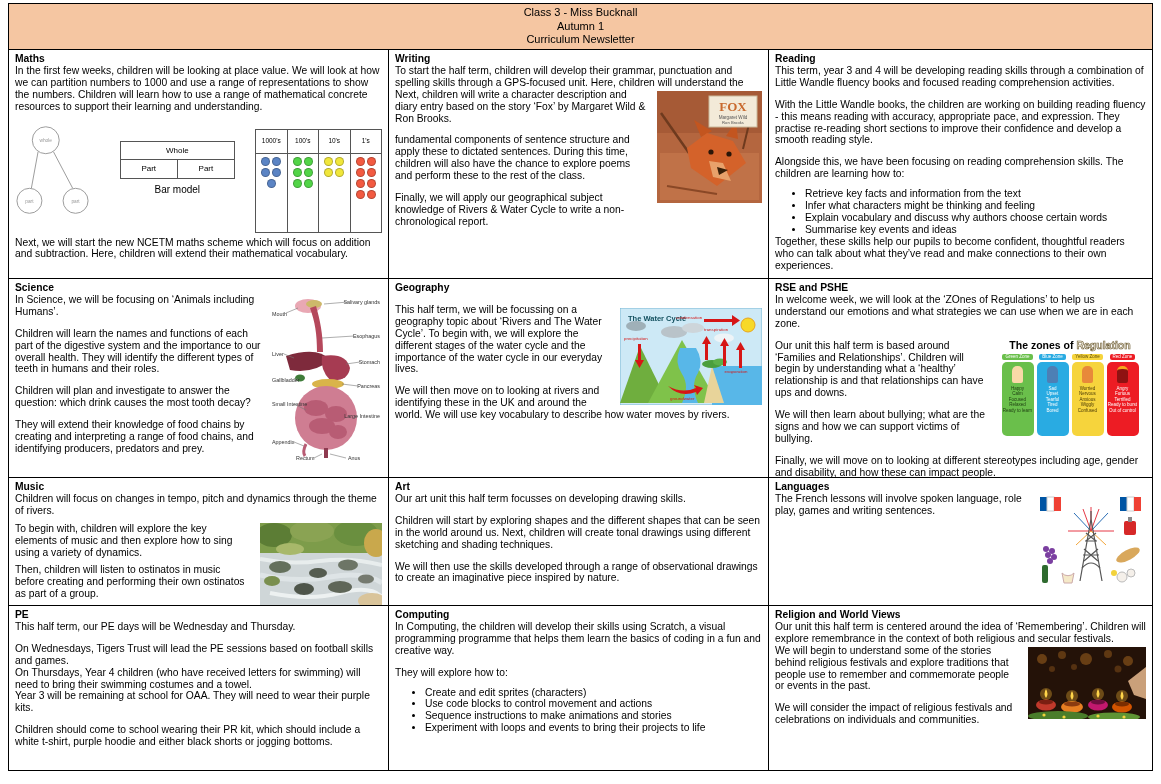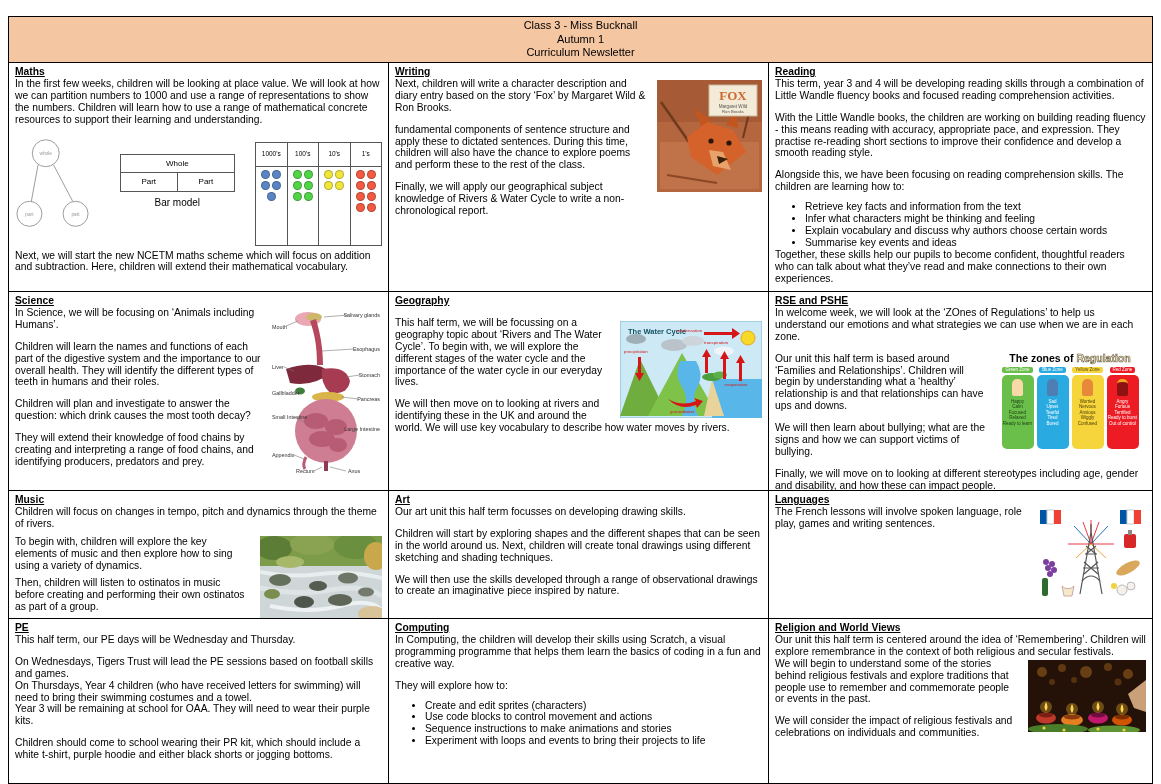--- a/index.html
+++ b/index.html
@@ -1,25 +1,25 @@
 <!DOCTYPE html>
 <html><head>
 <meta charset="utf-8">
 <style>
   * { margin:0; padding:0; box-sizing:border-box; }
   html,body { width:1161px; height:784px; background:#fff; }
   body { font-family:"Liberation Sans","DejaVu Sans",sans-serif; color:#000; position:relative; }
   .sheet{
-    position:absolute; left:8px; top:16px; width:1145px; height:768px;
+    position:absolute; left:8px; top:3px; width:1145px; height:768px;
     display:grid; grid-template-columns:379px 379px 383px;
     grid-template-rows:45px 228px 198px 127px 164px;
     gap:1px; background:#000; border:1px solid #000;
   }
   .cell{ background:#fff; padding:3px 6px; overflow:hidden; font-size:10.3px; line-height:11.9px; }
-  .cell .h{ font-weight:bold; text-decoration:underline; }
+  .cell .h{ font-weight:bold; }
   .cell p{ margin:0 0 10px 0; }
   .cell p.tight{ margin-bottom:0; }
   .cell p.last{ margin-bottom:0; }
   .cell p.mB6{ margin-bottom:6px; }
   .hgap{ margin-bottom:10px; }
   ul{ margin:8px 0 0 30px; padding:0; }
   li{ margin:0; }
   .header-cell{
     grid-column:1 / span 3; background:#F5C6A2; text-align:center;
     display:flex; flex-direction:column; justify-content:center;
@@ -131,20 +131,21 @@
               <div class="dot r"></div>
           </div>
         </div>
       </div>
     </div>
     <p class="last">Next, we will start the new NCETM maths scheme which will focus on addition and subtraction. Here, children will extend their mathematical vocabulary.</p>
   </div>
 
   <div class="cell">
     <div class="h">Writing</div>
+    <p class="tight">To start the half term, children will develop their grammar, punctuation and spelling skills through a GPS-focused unit. Here, children will understand the</p>
     <div class="imgR" style="width:105px;height:116px;margin:2px 0 4px 10px;">
       <svg width="105" height="112" viewBox="0 0 105 112">
         <rect width="105" height="112" fill="#b4663f"></rect>
         <rect y="0" width="105" height="42" fill="#a65a36"></rect>
         <rect x="3" y="62" width="99" height="47" fill="#c07248"></rect>
         <path d="M4 22 L32 62" stroke="#6e3a1e" stroke-width="2.5" fill="none"></path>
         <path d="M98 8 L86 58" stroke="#6e3a1e" stroke-width="2" fill="none"></path>
         <path d="M10 95 L60 103" stroke="#8a4826" stroke-width="2" fill="none"></path>
         <path d="M44 46 L37 29 L55 40 Z" fill="#c3551f"></path>
         <path d="M69 45 L79 30 L81 48 Z" fill="#c3551f"></path>

